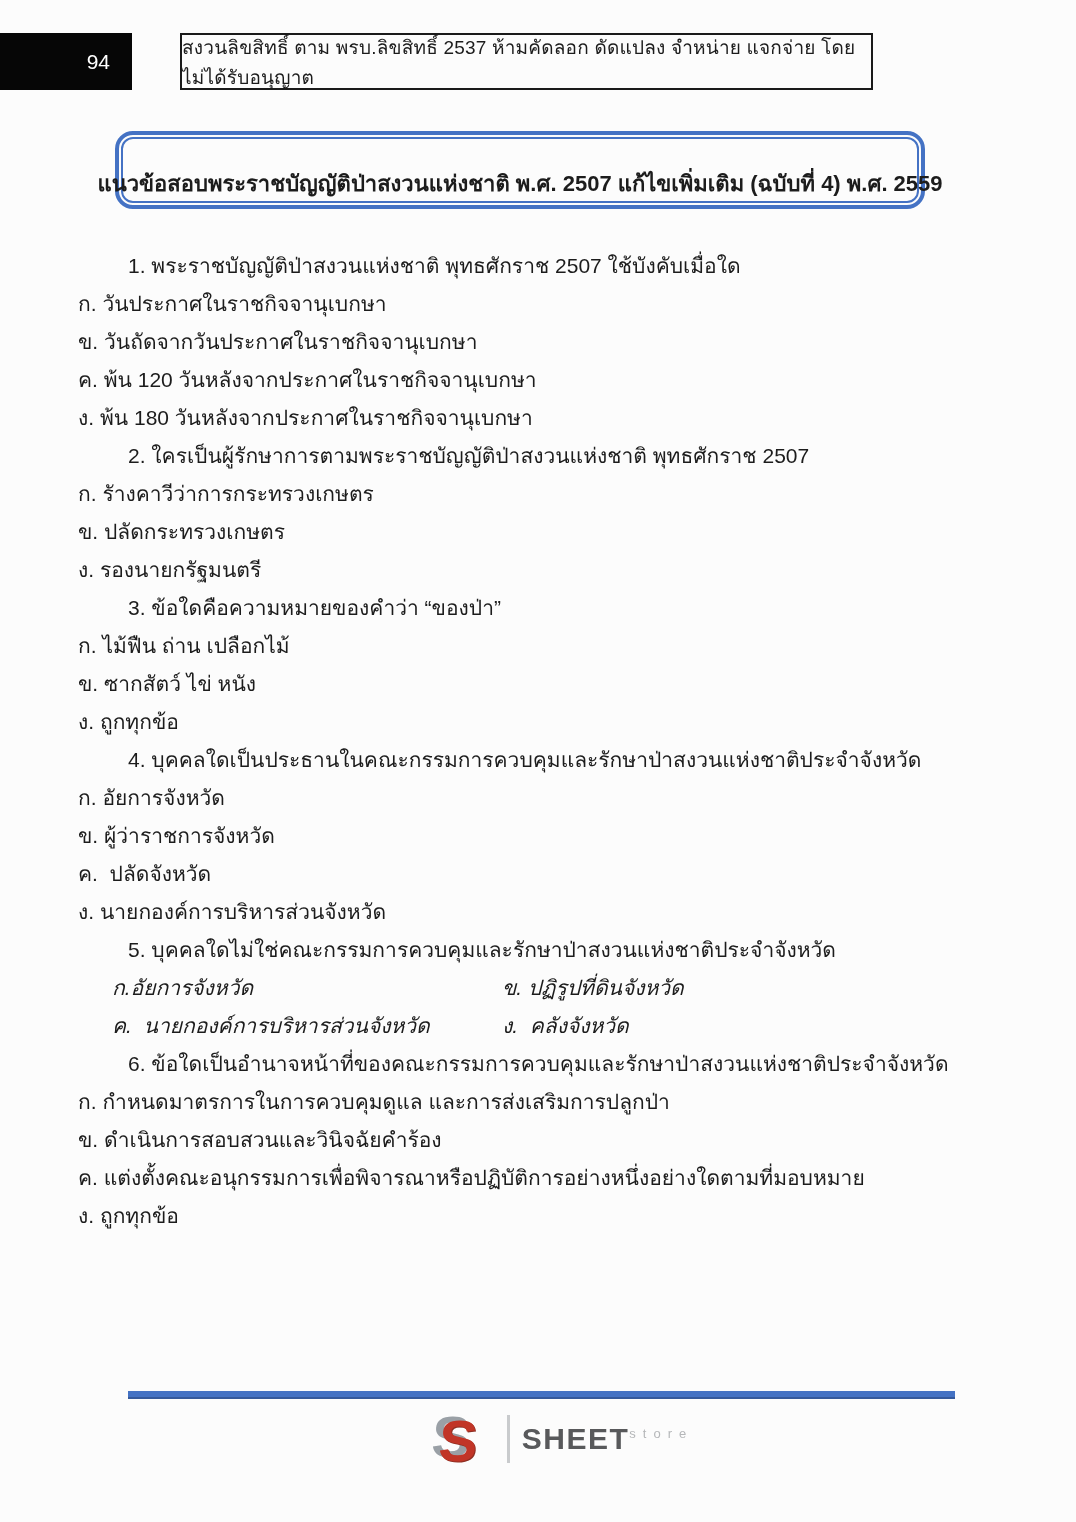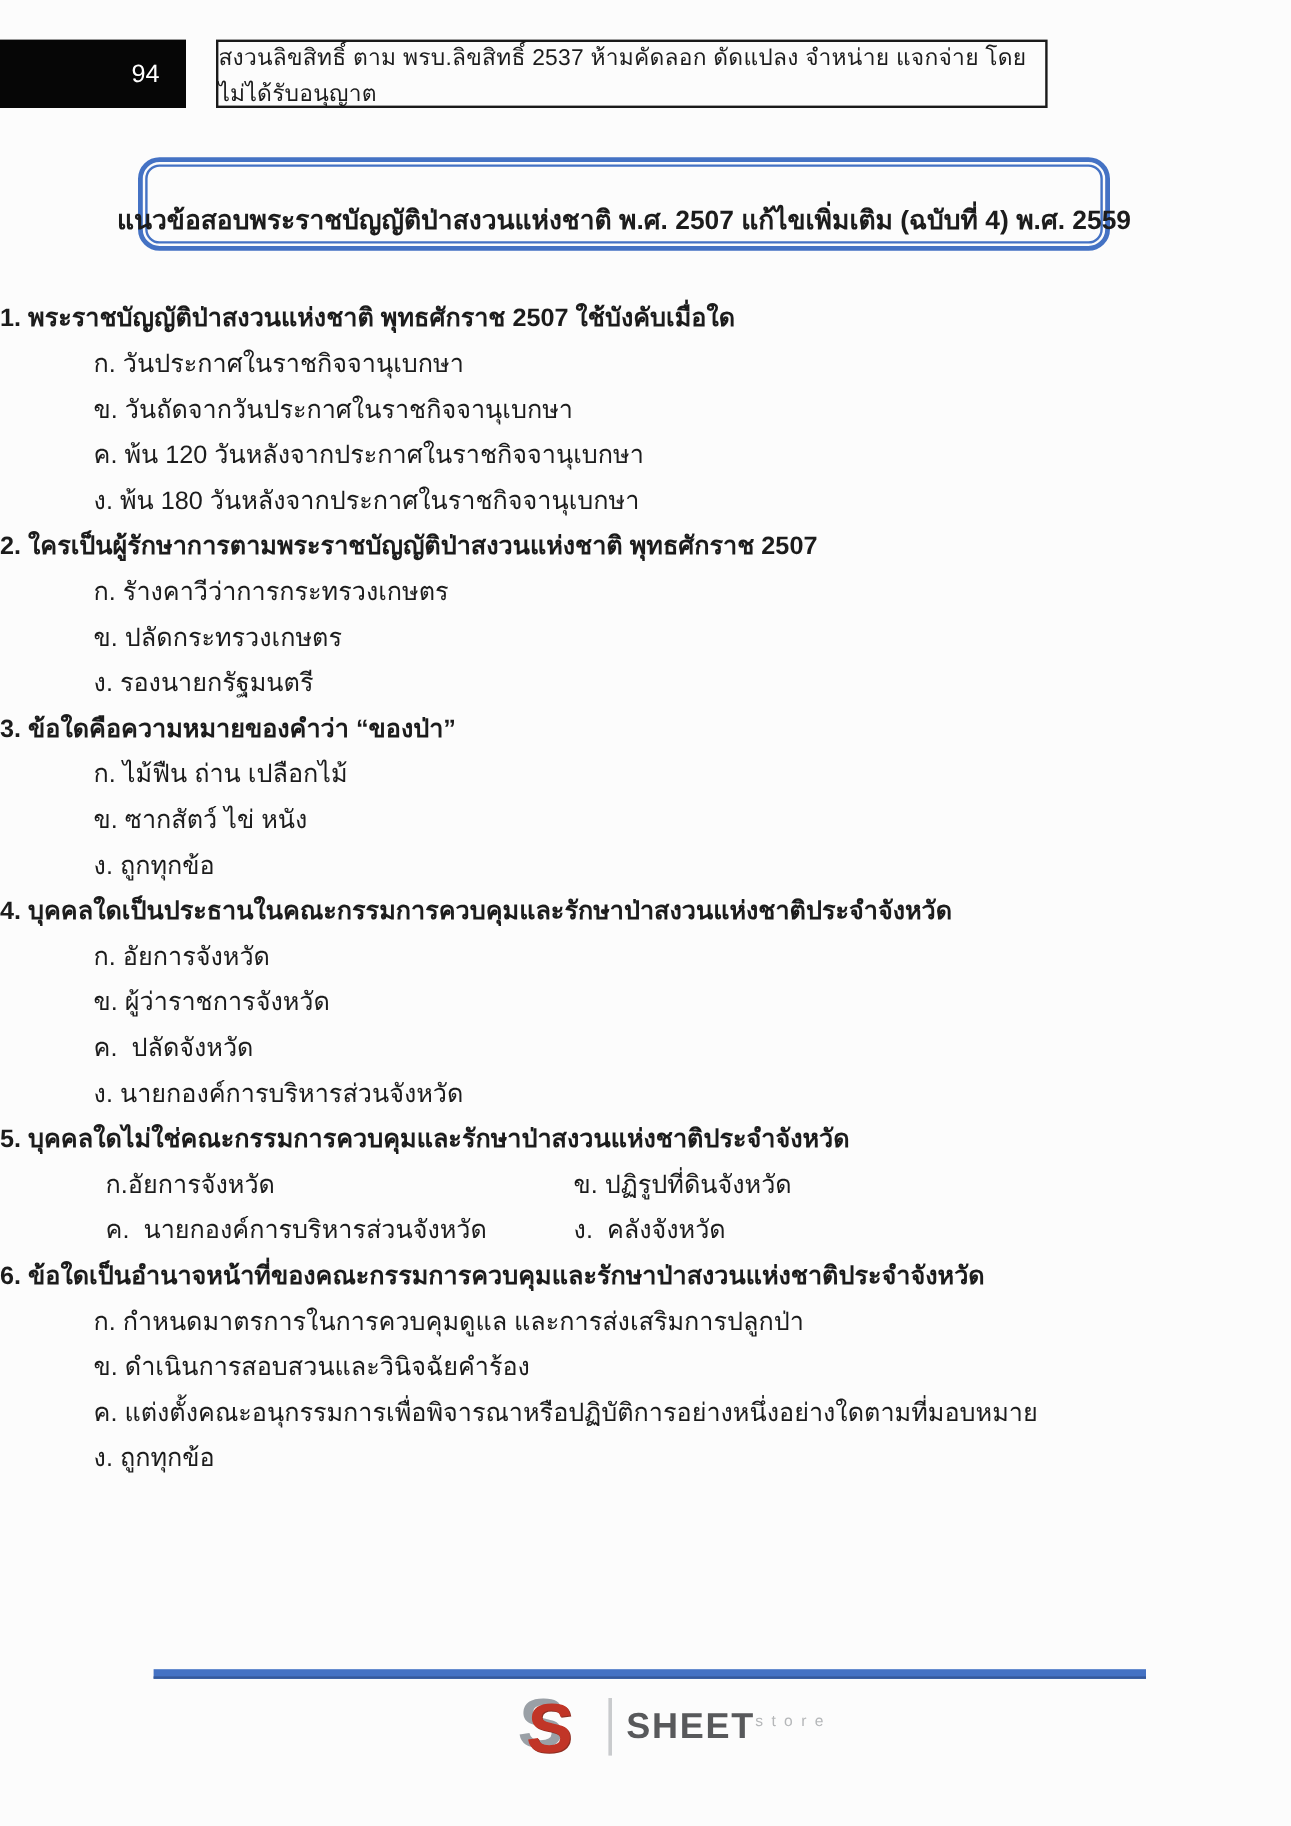--- a/index.html
+++ b/index.html
@@ -17,21 +17,21 @@
     position:relative;
     width:1076px;height:1522px;
     margin:0 auto;
     background:var(--paper);
     font-family:"Liberation Sans","DejaVu Sans",sans-serif;
     color:var(--ink);
     overflow:hidden;
   }
   
   .pagenum-box{
-    position:absolute;left:0;top:33px;width:155px;height:57px;
+    position:absolute;left:0;top:33px;width:132px;height:57px;
     background:#060606;color:#fff;
     display:flex;align-items:center;justify-content:flex-end;
     padding-right:22px;box-sizing:border-box;
     font-size:21px;
   }
   .copyright-box{
     position:absolute;left:180px;top:33px;width:693px;height:57px;
     border:2px solid #1a1a1a;box-sizing:border-box;
     display:flex;align-items:center;justify-content:center;
     font-size:19px;letter-spacing:.2px;
@@ -45,23 +45,23 @@
   }
   .title-box-inner{
     width:100%;height:100%;box-sizing:border-box;
     border:2px solid var(--accent-blue);border-radius:12px;
     display:flex;align-items:flex-end;justify-content:center;
   }
   .page-title{font-size:22px;font-weight:bold;white-space:nowrap;}
   
   .content{position:absolute;left:0;top:247px;width:1076px;}
   .row{height:38px;line-height:38px;font-size:21px;white-space:pre-wrap;}
-  .q-head{font-weight:bold;}
+  .q-head{padding-left:128px;font-weight:normal;}
   .q-opt{padding-left:78px;}
-  .q-opt-2col{padding-left:88px;display:flex;}
+  .q-opt-2col{padding-left:112px;display:flex;font-style:italic;}
   .q-opt-2col .col1{display:inline-block;width:390px;}
   .q-opt-2col .col2{display:inline-block;}
   
   .footer-rule{
     position:absolute;left:128px;top:1391px;width:827px;height:8px;
     background:var(--accent-blue);
     border-bottom:2px solid var(--accent-blue-dark);
     box-sizing:border-box;
   }
   .footer-logo{

